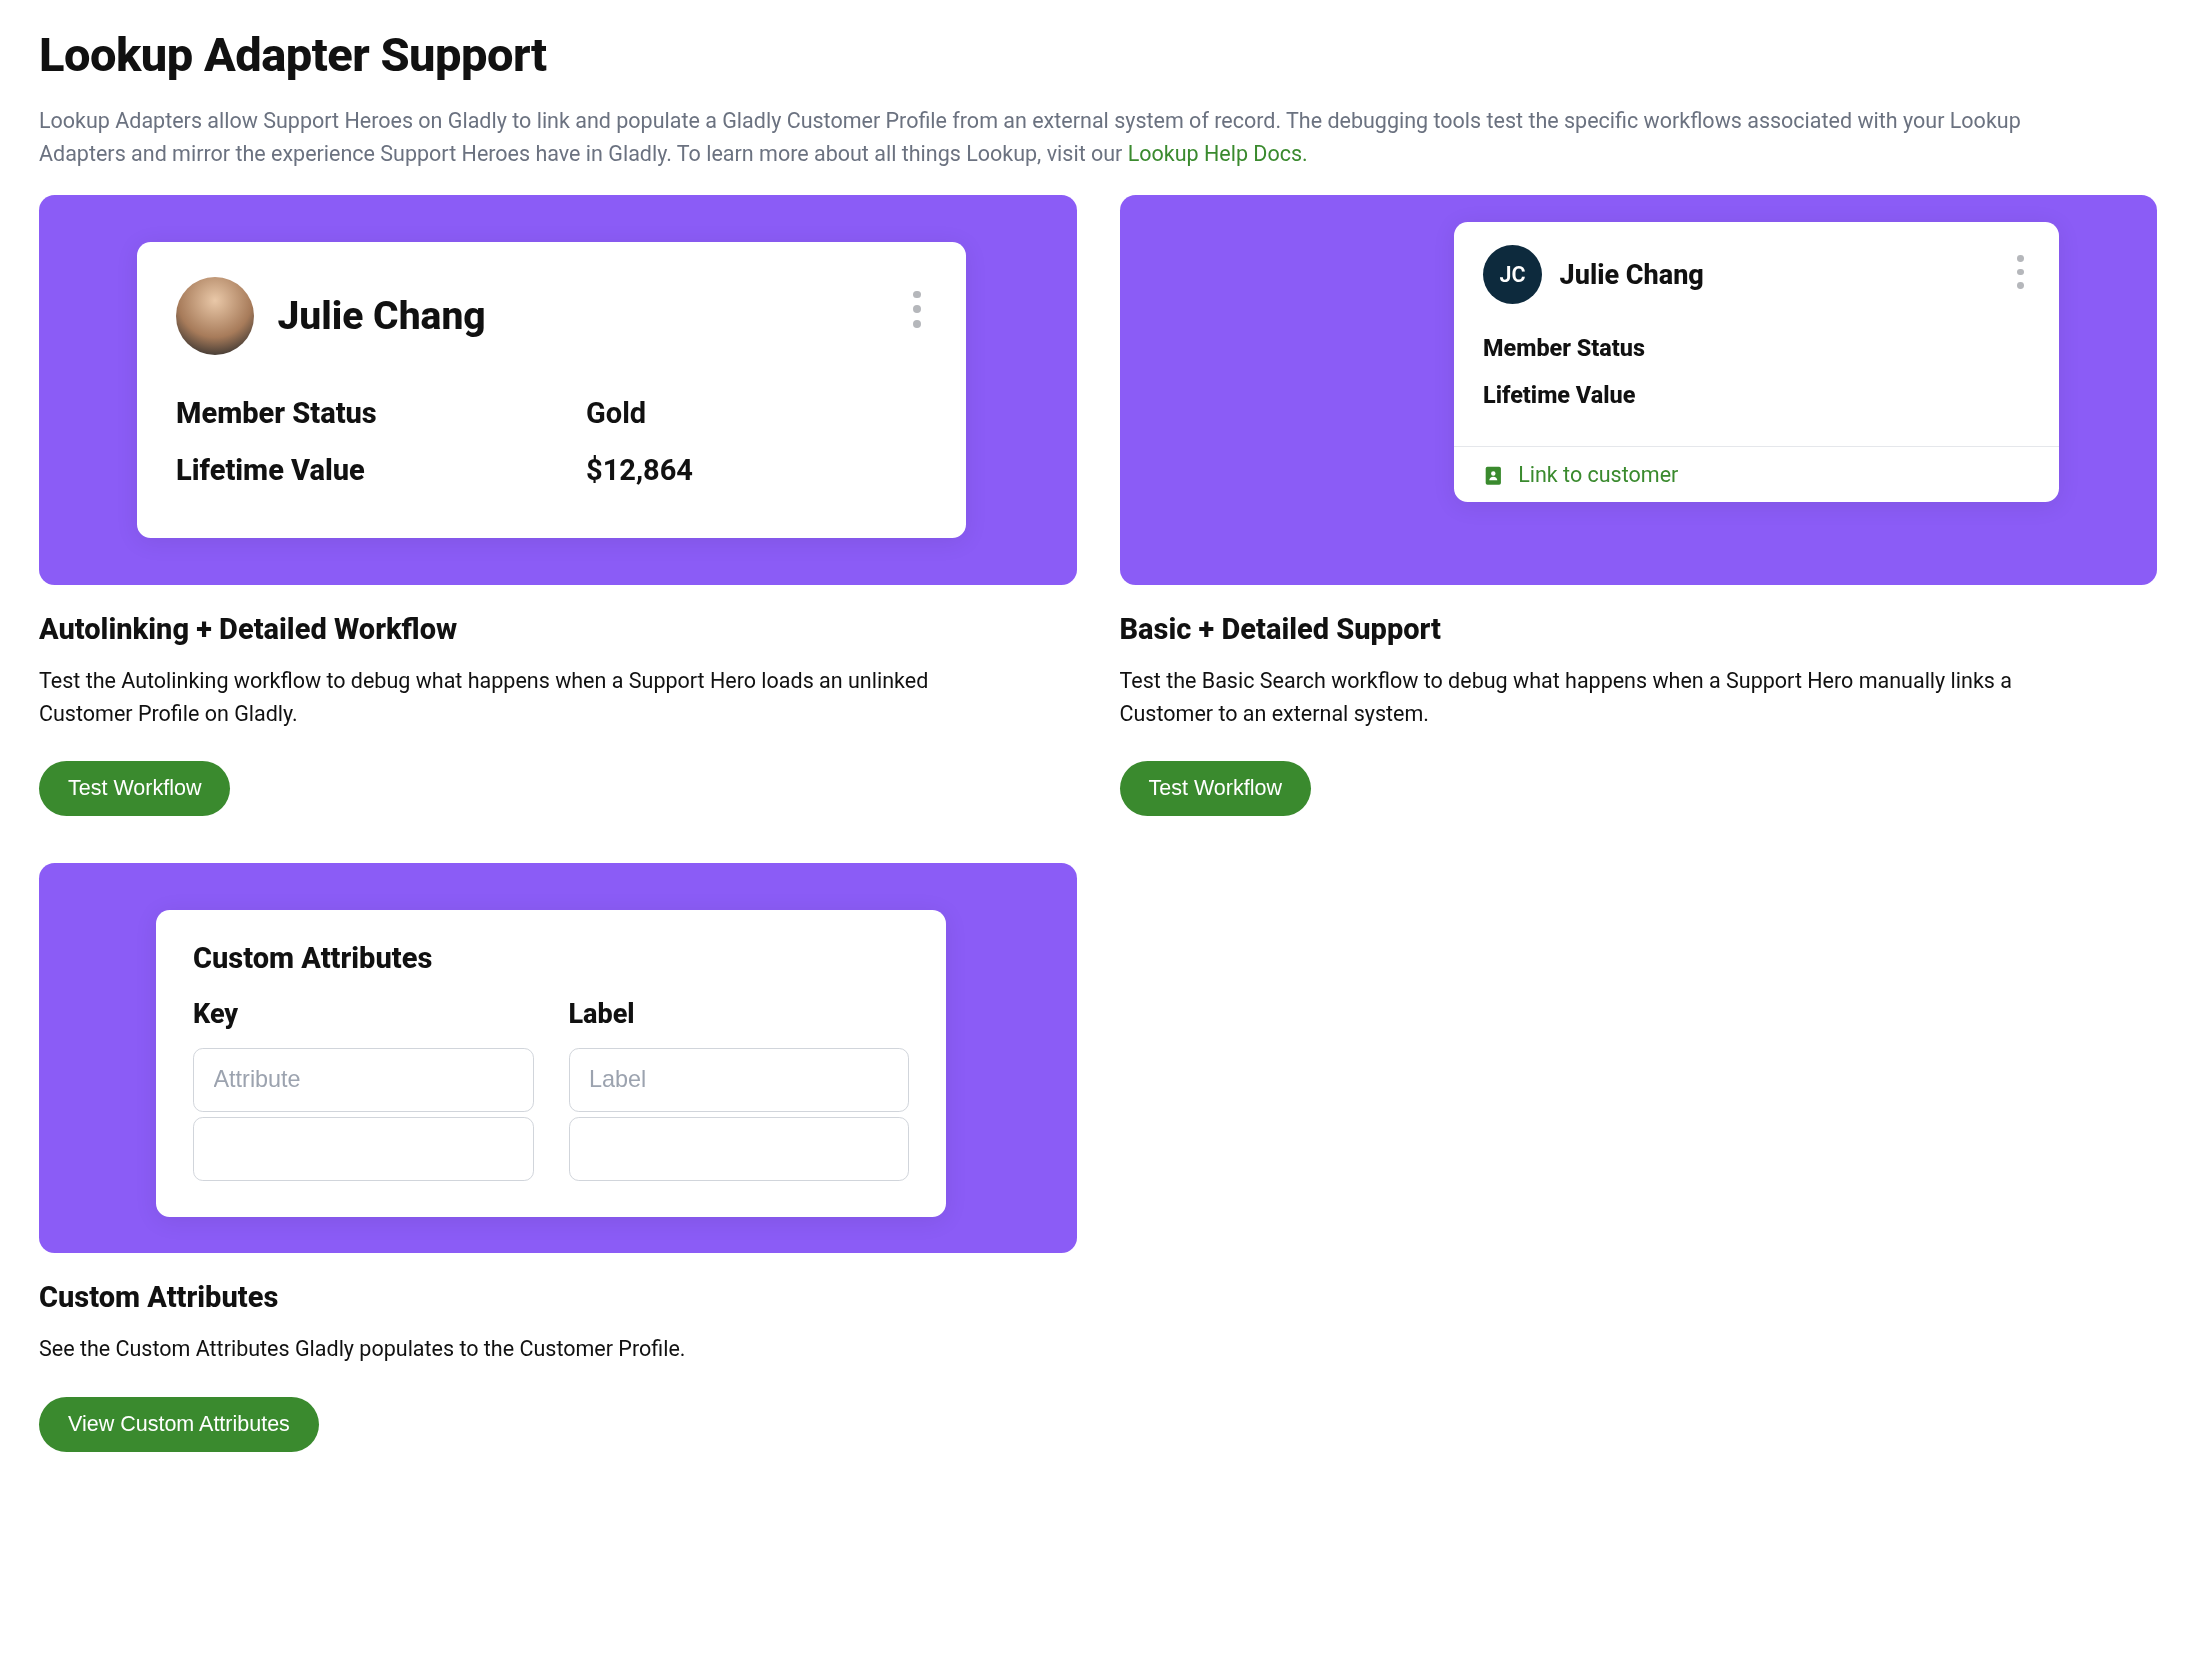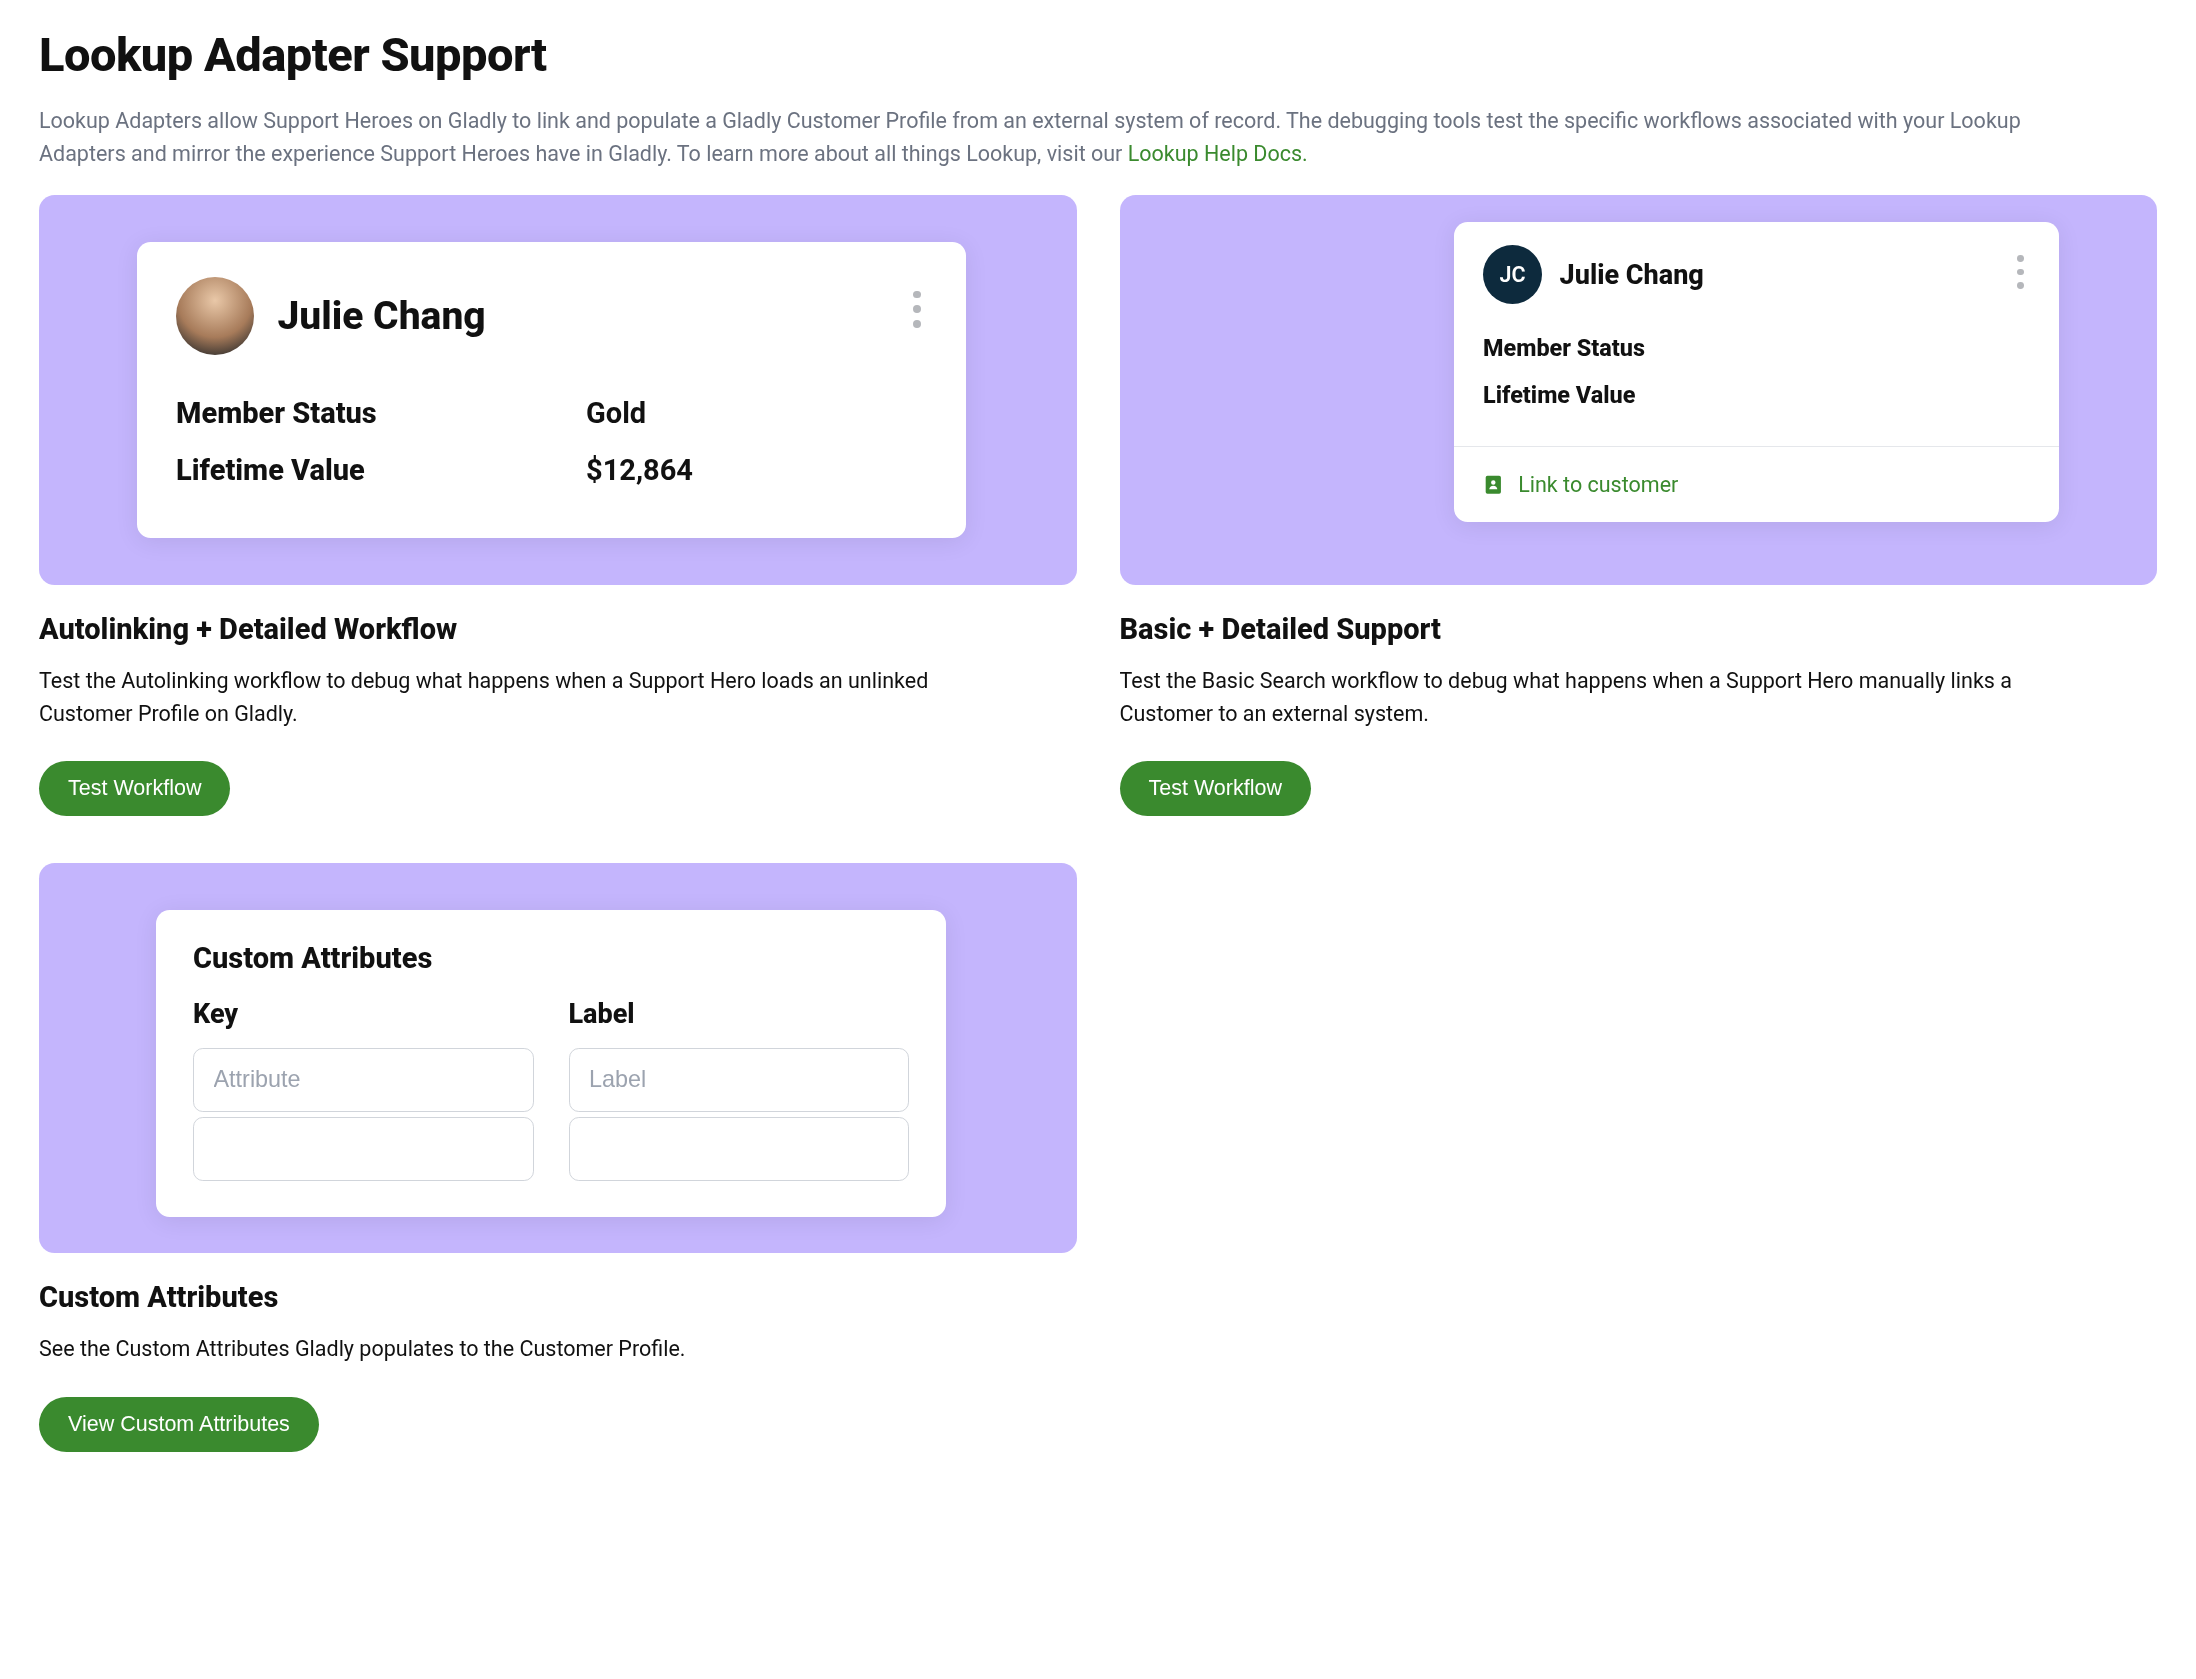--- a/index.html
+++ b/index.html
@@ -25,21 +25,21 @@
   p.intro a {
     color: #3a8a2e;
     text-decoration: none;
   }
   .grid {
     display: grid;
     grid-template-columns: 1fr 1fr;
     gap: 47px 43px;
   }
   .preview {
-    background: #c4b5fd;
+    background: #8b5cf6;
     border-radius: 15.6px;
     height: 390px;
     position: relative;
     overflow: hidden;
     margin-bottom: 27px;
   }
   .card-title {
     font-size: 29px;
     font-weight: 800;
     margin-bottom: 19.5px;
@@ -134,22 +134,22 @@
     background: #0d2a3d;
     color: #fff;
     display: flex; align-items: center; justify-content: center;
     font-size: 21.5px; font-weight: 600;
     flex-shrink: 0;
   }
   .profile-small .name { font-size: 27px; font-weight: 800; }
   .profile-small .attr { font-size: 23.4px; font-weight: 800; padding: 9.8px 0; }
   .profile-small .footer {
     border-top: 1px solid #e5e7eb;
-    padding: 25px 29px;
-    display: flex; align-items: center; gap: 13.7px;
+    padding: 15px 29px;
+    display: flex; align-items: flex-end; gap: 13.7px;
     color: #3a8a2e;
     font-size: 21.5px;
     cursor: pointer;
   }
   .link-icon-svg { width: 21.5px; height: 21.5px; fill: #3a8a2e; }
 
   
   .attr-form {
     position: absolute;
     left: 117px;

